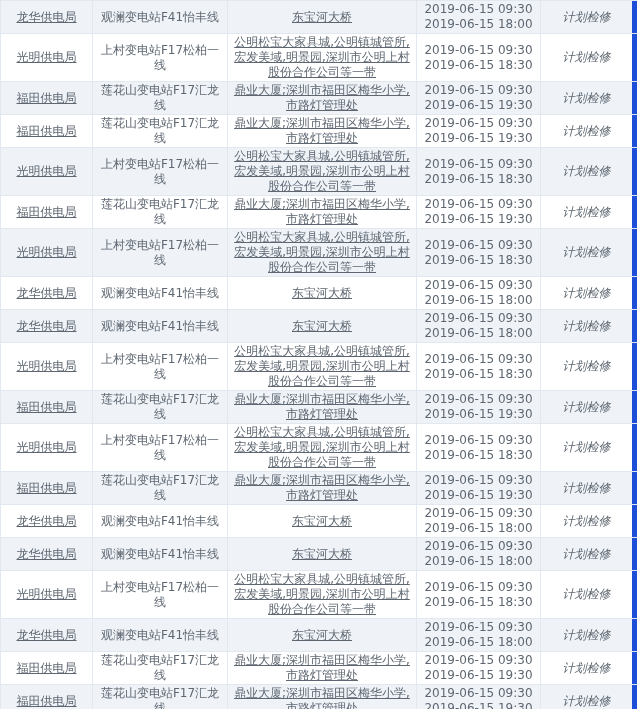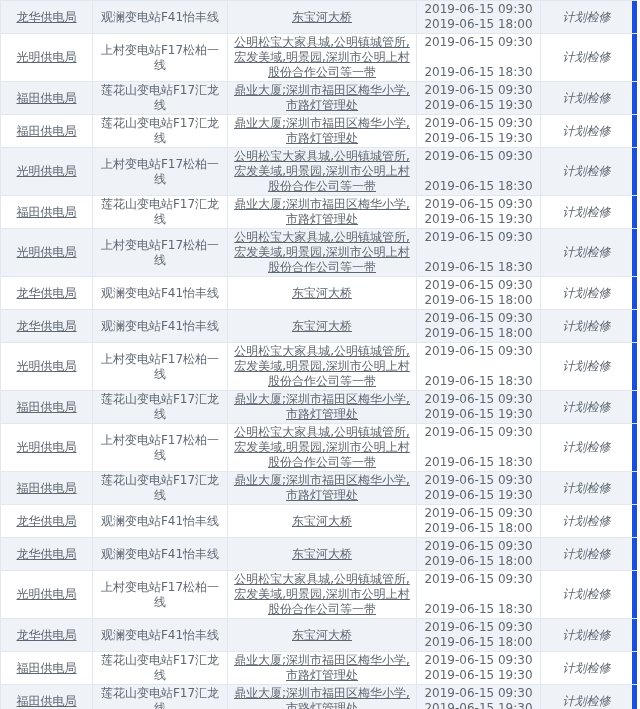--- a/index.html
+++ b/index.html
@@ -37,21 +37,21 @@
     text-align: center;
     font-size: 12px;
     line-height: 15px;
     color: #5e6771;
     padding: 1px 4px;
     word-break: break-all;
   }
   .c1 { width: 92px;  flex: 0 0 auto; text-decoration: underline; }
   .c2 { width: 135px; flex: 0 0 auto; }
   .c3 { width: 189px; flex: 0 0 auto; text-decoration: underline; }
-  .c4 { width: 124px; flex: 0 0 auto; justify-content: space-between; }
+  .c4 { width: 124px; flex: 0 0 auto; }
   .c5 { width: 96px;  flex: 0 0 auto; border-right: 5px solid #1d4ed8; font-style: italic; }
   .time-line { white-space: nowrap; }
 </style>
 </head>
 <body>
 
 <div class="outage-table" id="table-root">
   <div class="row">
     <div class="cell c1">龙华供电局</div>
     <div class="cell c2">观澜变电站F41怡丰线</div>

